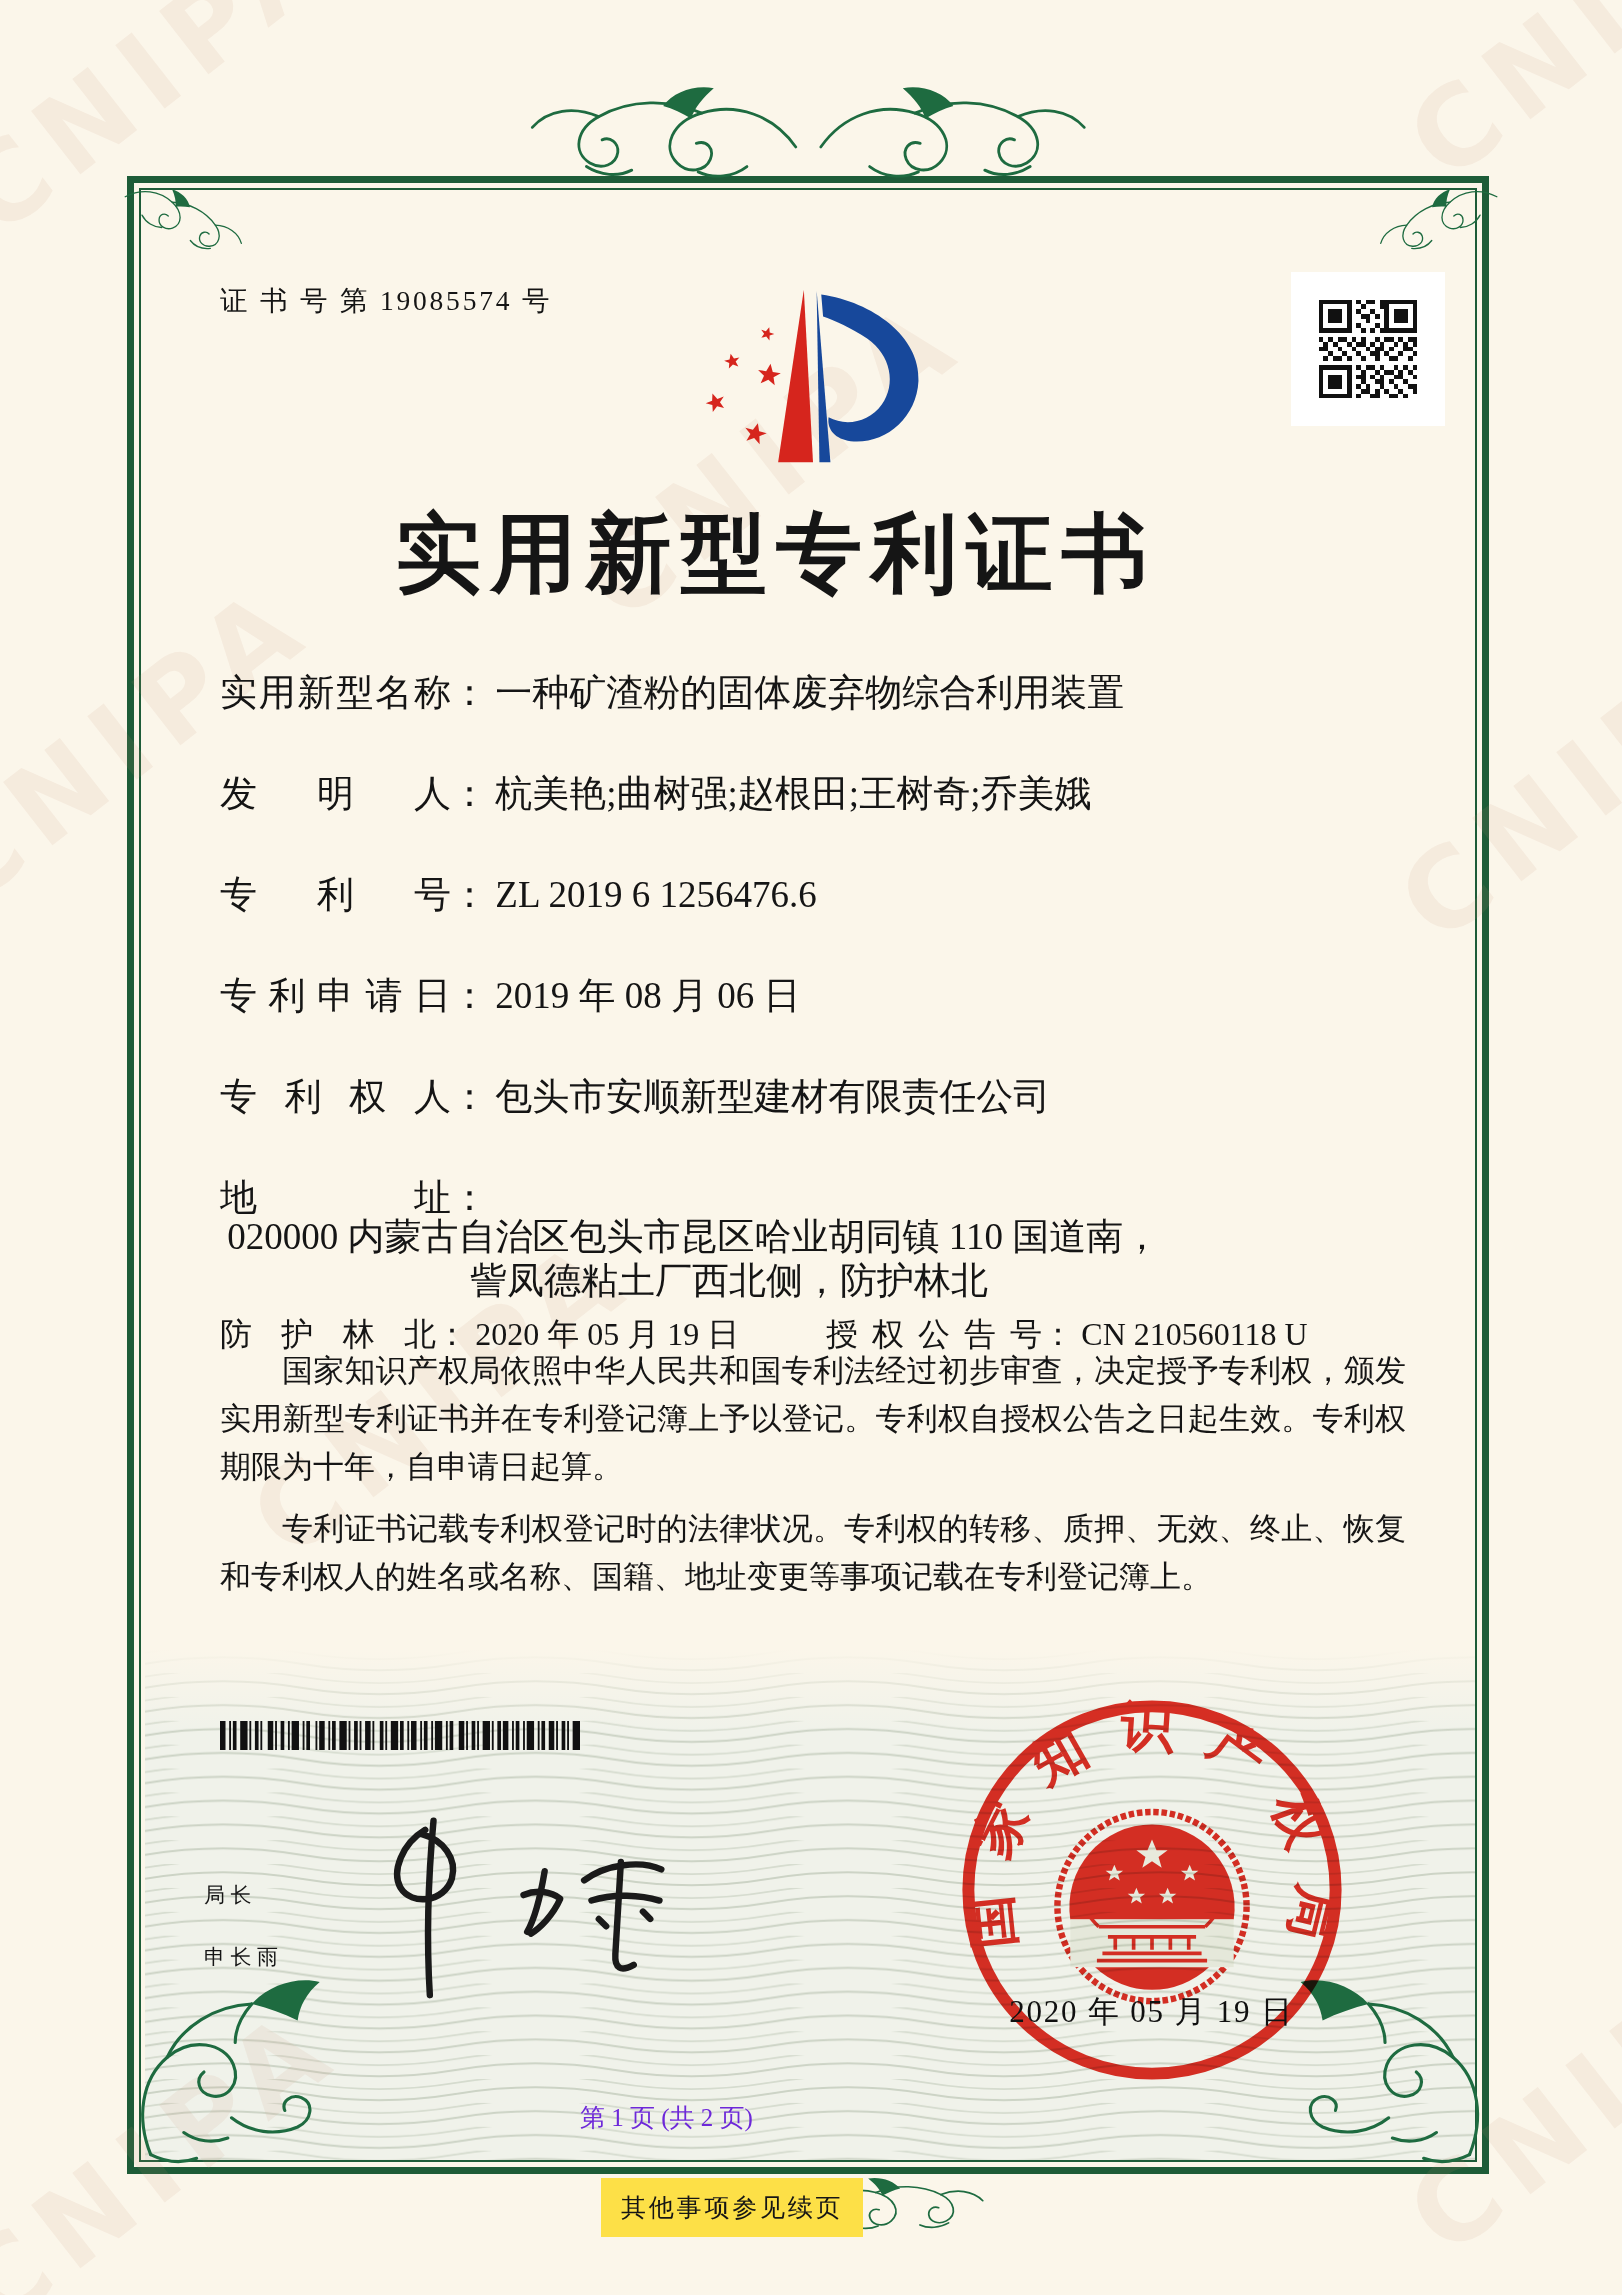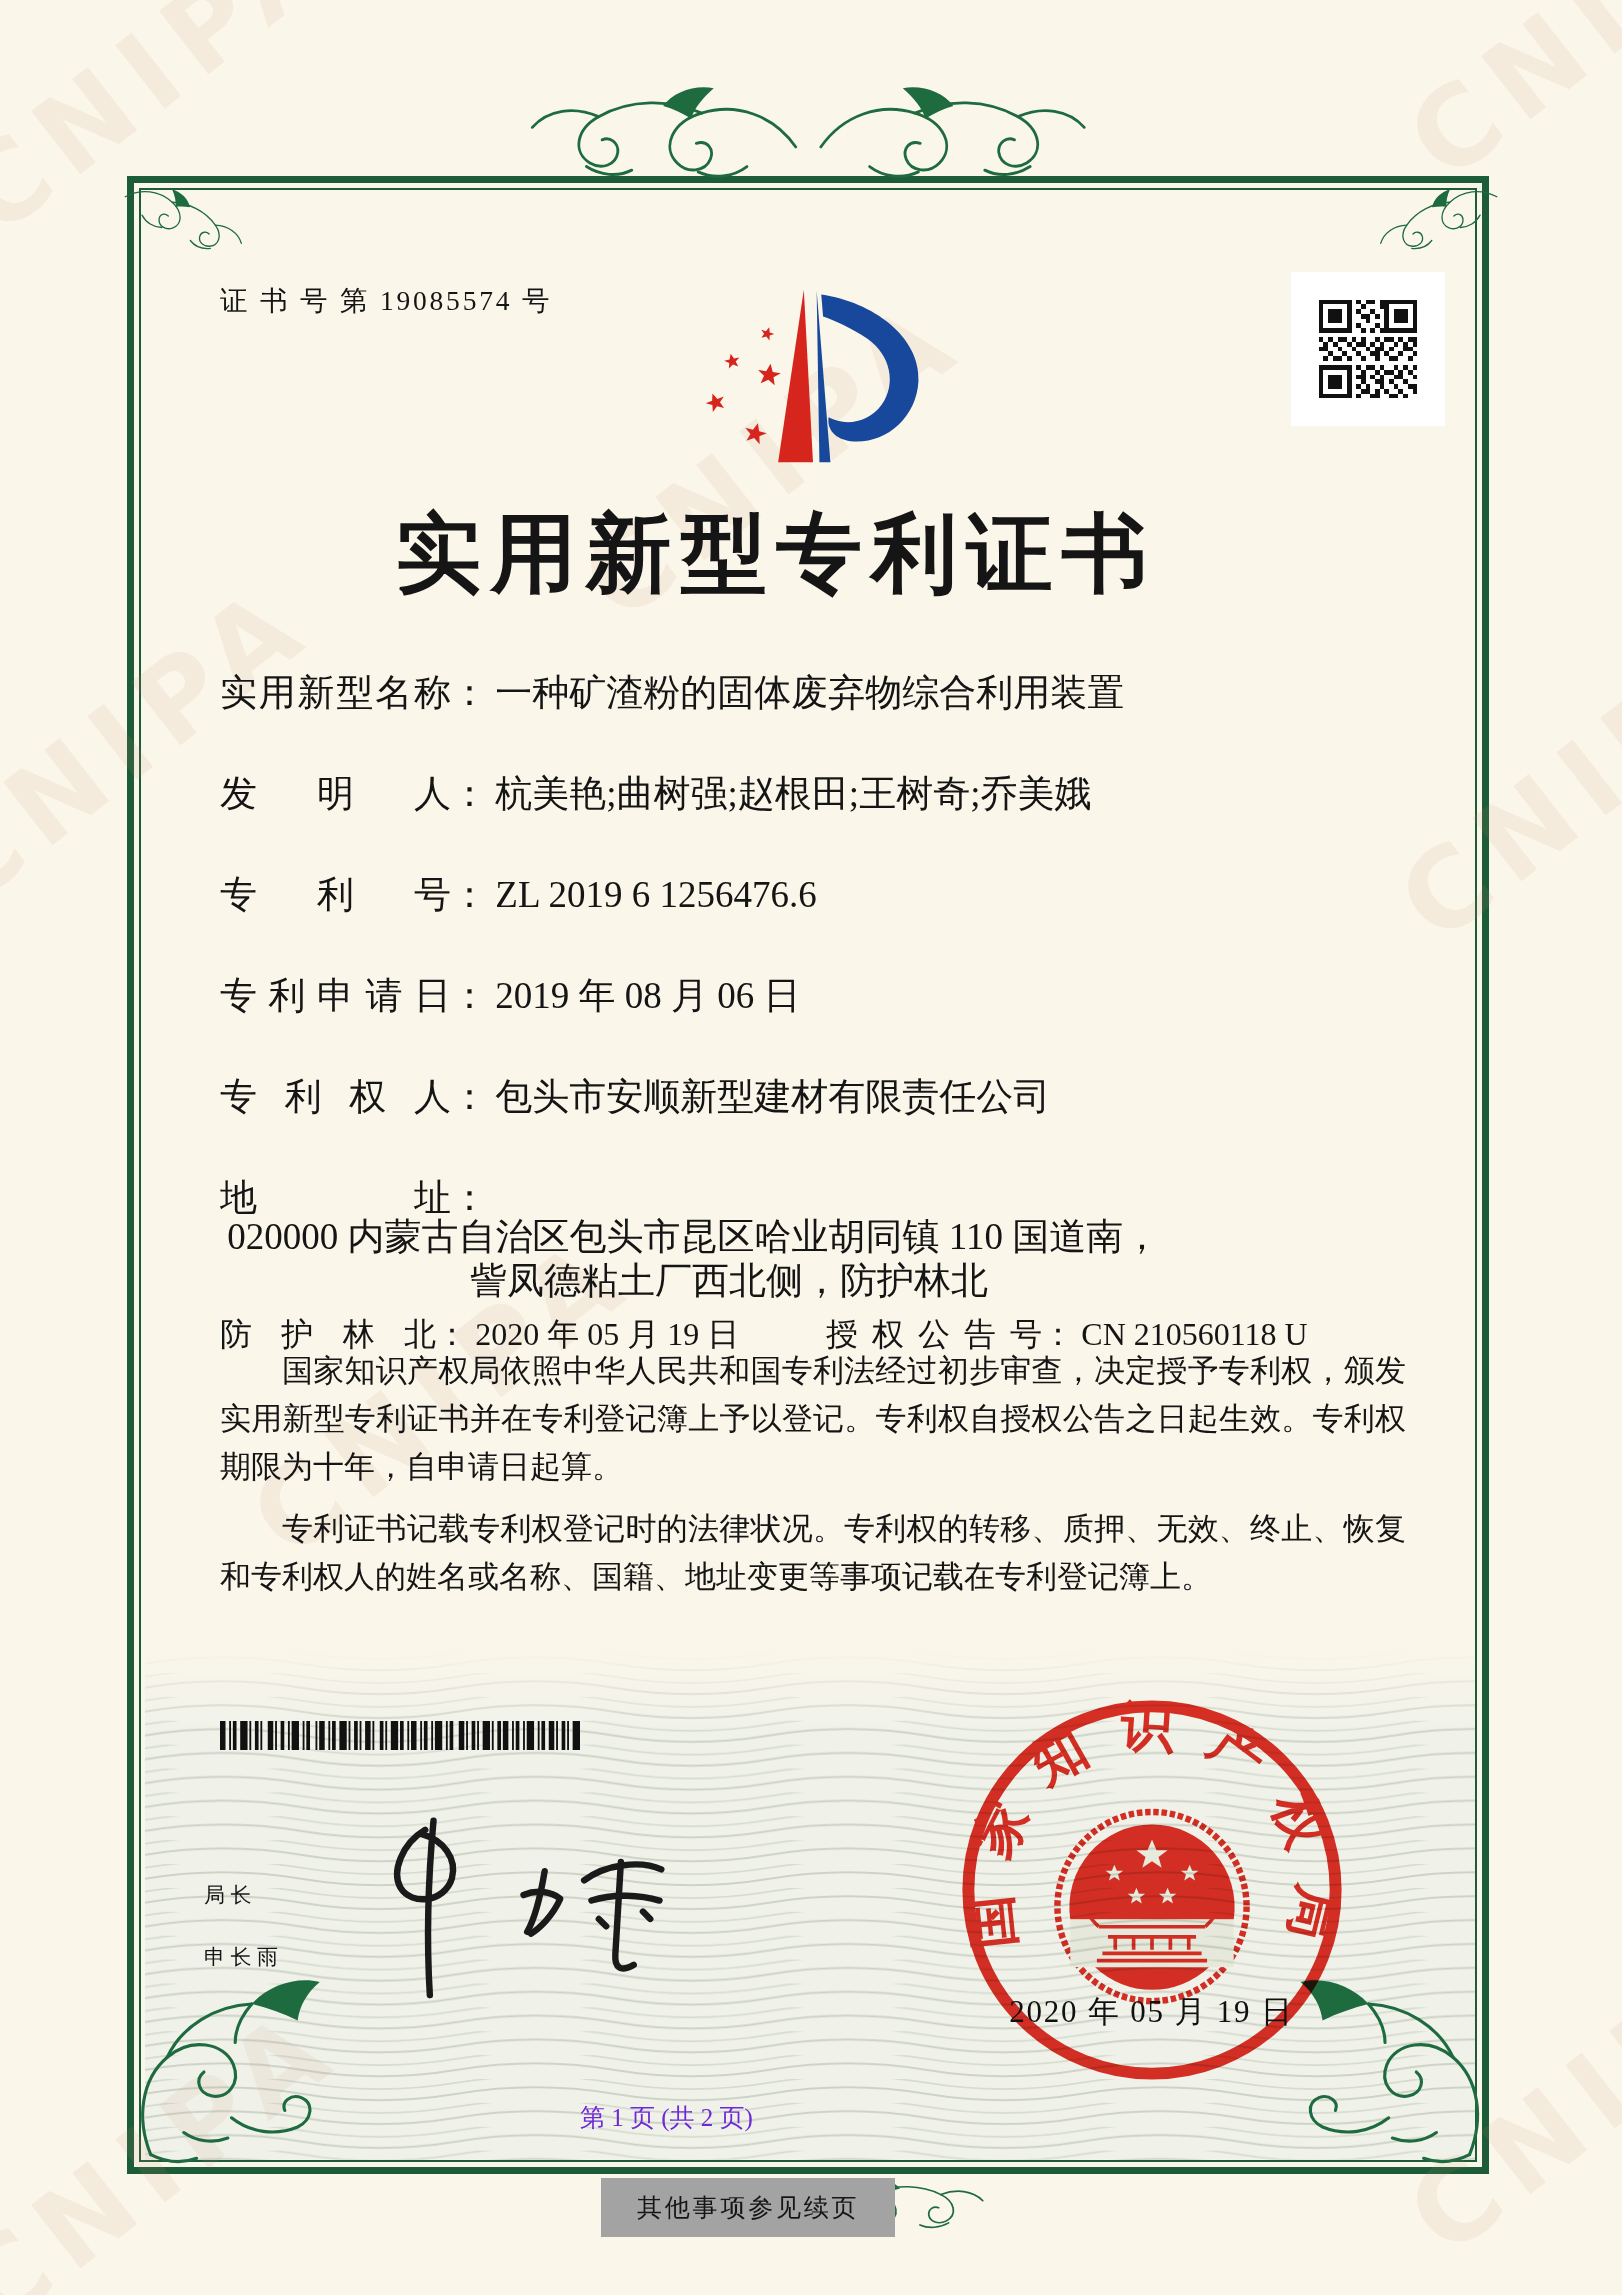--- a/index.html
+++ b/index.html
@@ -52,22 +52,22 @@
     font-size:31px;line-height:48px;text-align:justify;}
   .paras p{margin:14.7px 0 0 0;text-indent:2em;}
   
   .barcode{position:absolute;left:220px;top:1721px;z-index:4;}
   .director{position:absolute;left:204px;top:1864px;z-index:4;font-size:21px;line-height:62px;letter-spacing:5.5px;}
   .signature{position:absolute;left:338px;top:1816px;z-index:4;}
   .seal{position:absolute;left:950px;top:1688px;z-index:4;mix-blend-mode:multiply;opacity:0.95;}
   .sealdate{position:absolute;left:968px;top:1991px;width:367px;text-align:center;z-index:5;
     font-size:31px;letter-spacing:1.8px;color:#101010;}
   .pageno{position:absolute;left:580px;top:2101px;width:275px;z-index:4;font-size:25px;color:#6d28d9;}
-  .contnote{position:absolute;left:601px;top:2178px;z-index:6;background:#a3a3a3;
-    padding:13px 36px;font-size:25px;letter-spacing:2.8px;}
+  .contnote{position:absolute;left:601px;top:2178px;z-index:6;background:#fde047;
+    padding:13px 20px;font-size:25px;letter-spacing:2.8px;}
 </style>
 </head>
 <body>
 
 <div class="page">
 
   <span class="wm" style="left:-73px;top:9.2px">CNIPA</span>
   <span class="wm" style="left:1377px;top:-46px">CNIPA</span>
   <span class="wm" style="left:551px;top:395px">CNIPA</span>
   <span class="wm" style="left:-101px;top:680px">CNIPA</span>

